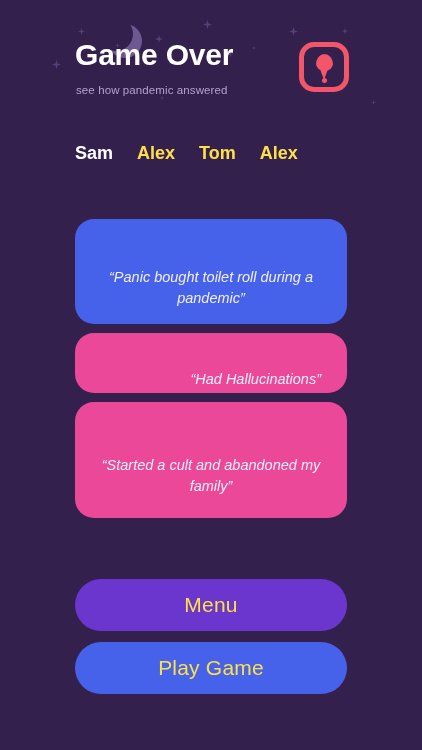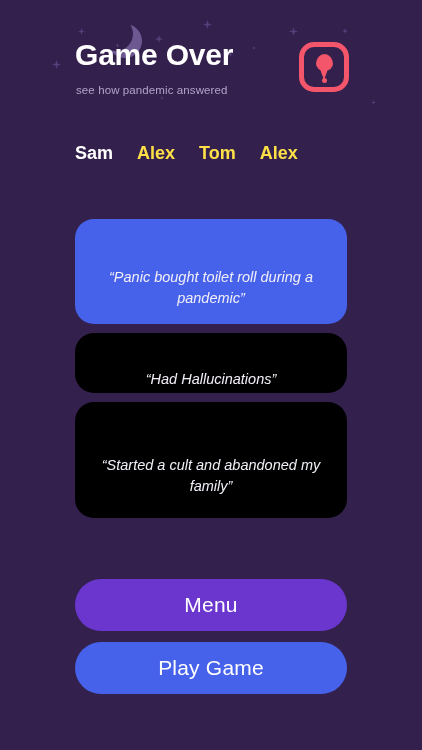--- a/index.html
+++ b/index.html
@@ -171,40 +171,40 @@
     justify-content: center;
     padding: 0 26px;
     text-align: center;
     color: #f2eef7;
     font-style: italic;
     font-size: 14.5px;
     line-height: 1.42;
     cursor: pointer;
   }
   .card.blue { background: #4662ea; }
-  .card.red  { background: #000000; }
+  .card.red  { background: #ec4899; justify-content: flex-end; }
   .card-text { display: block; margin-top: 32px; }
 
   
   .actions {
     position: absolute;
     left: 75px;
     top: 579px;
     width: 272px;
     display: flex;
     flex-direction: column;
     gap: 11px;
   }
   .btn {
     height: 52px;
     border: none;
     border-radius: 26px;
     font-family: inherit;
     font-size: 21px;
-    color: #ffffff;
+    color: #fde047;
     cursor: pointer;
     letter-spacing: 0.2px;
   }
   .btn-menu { background: #6a36ce; }
   .btn-play { background: #4662ea; }
 </style>
 </head>
 <body>
 
 <div class="sky">

